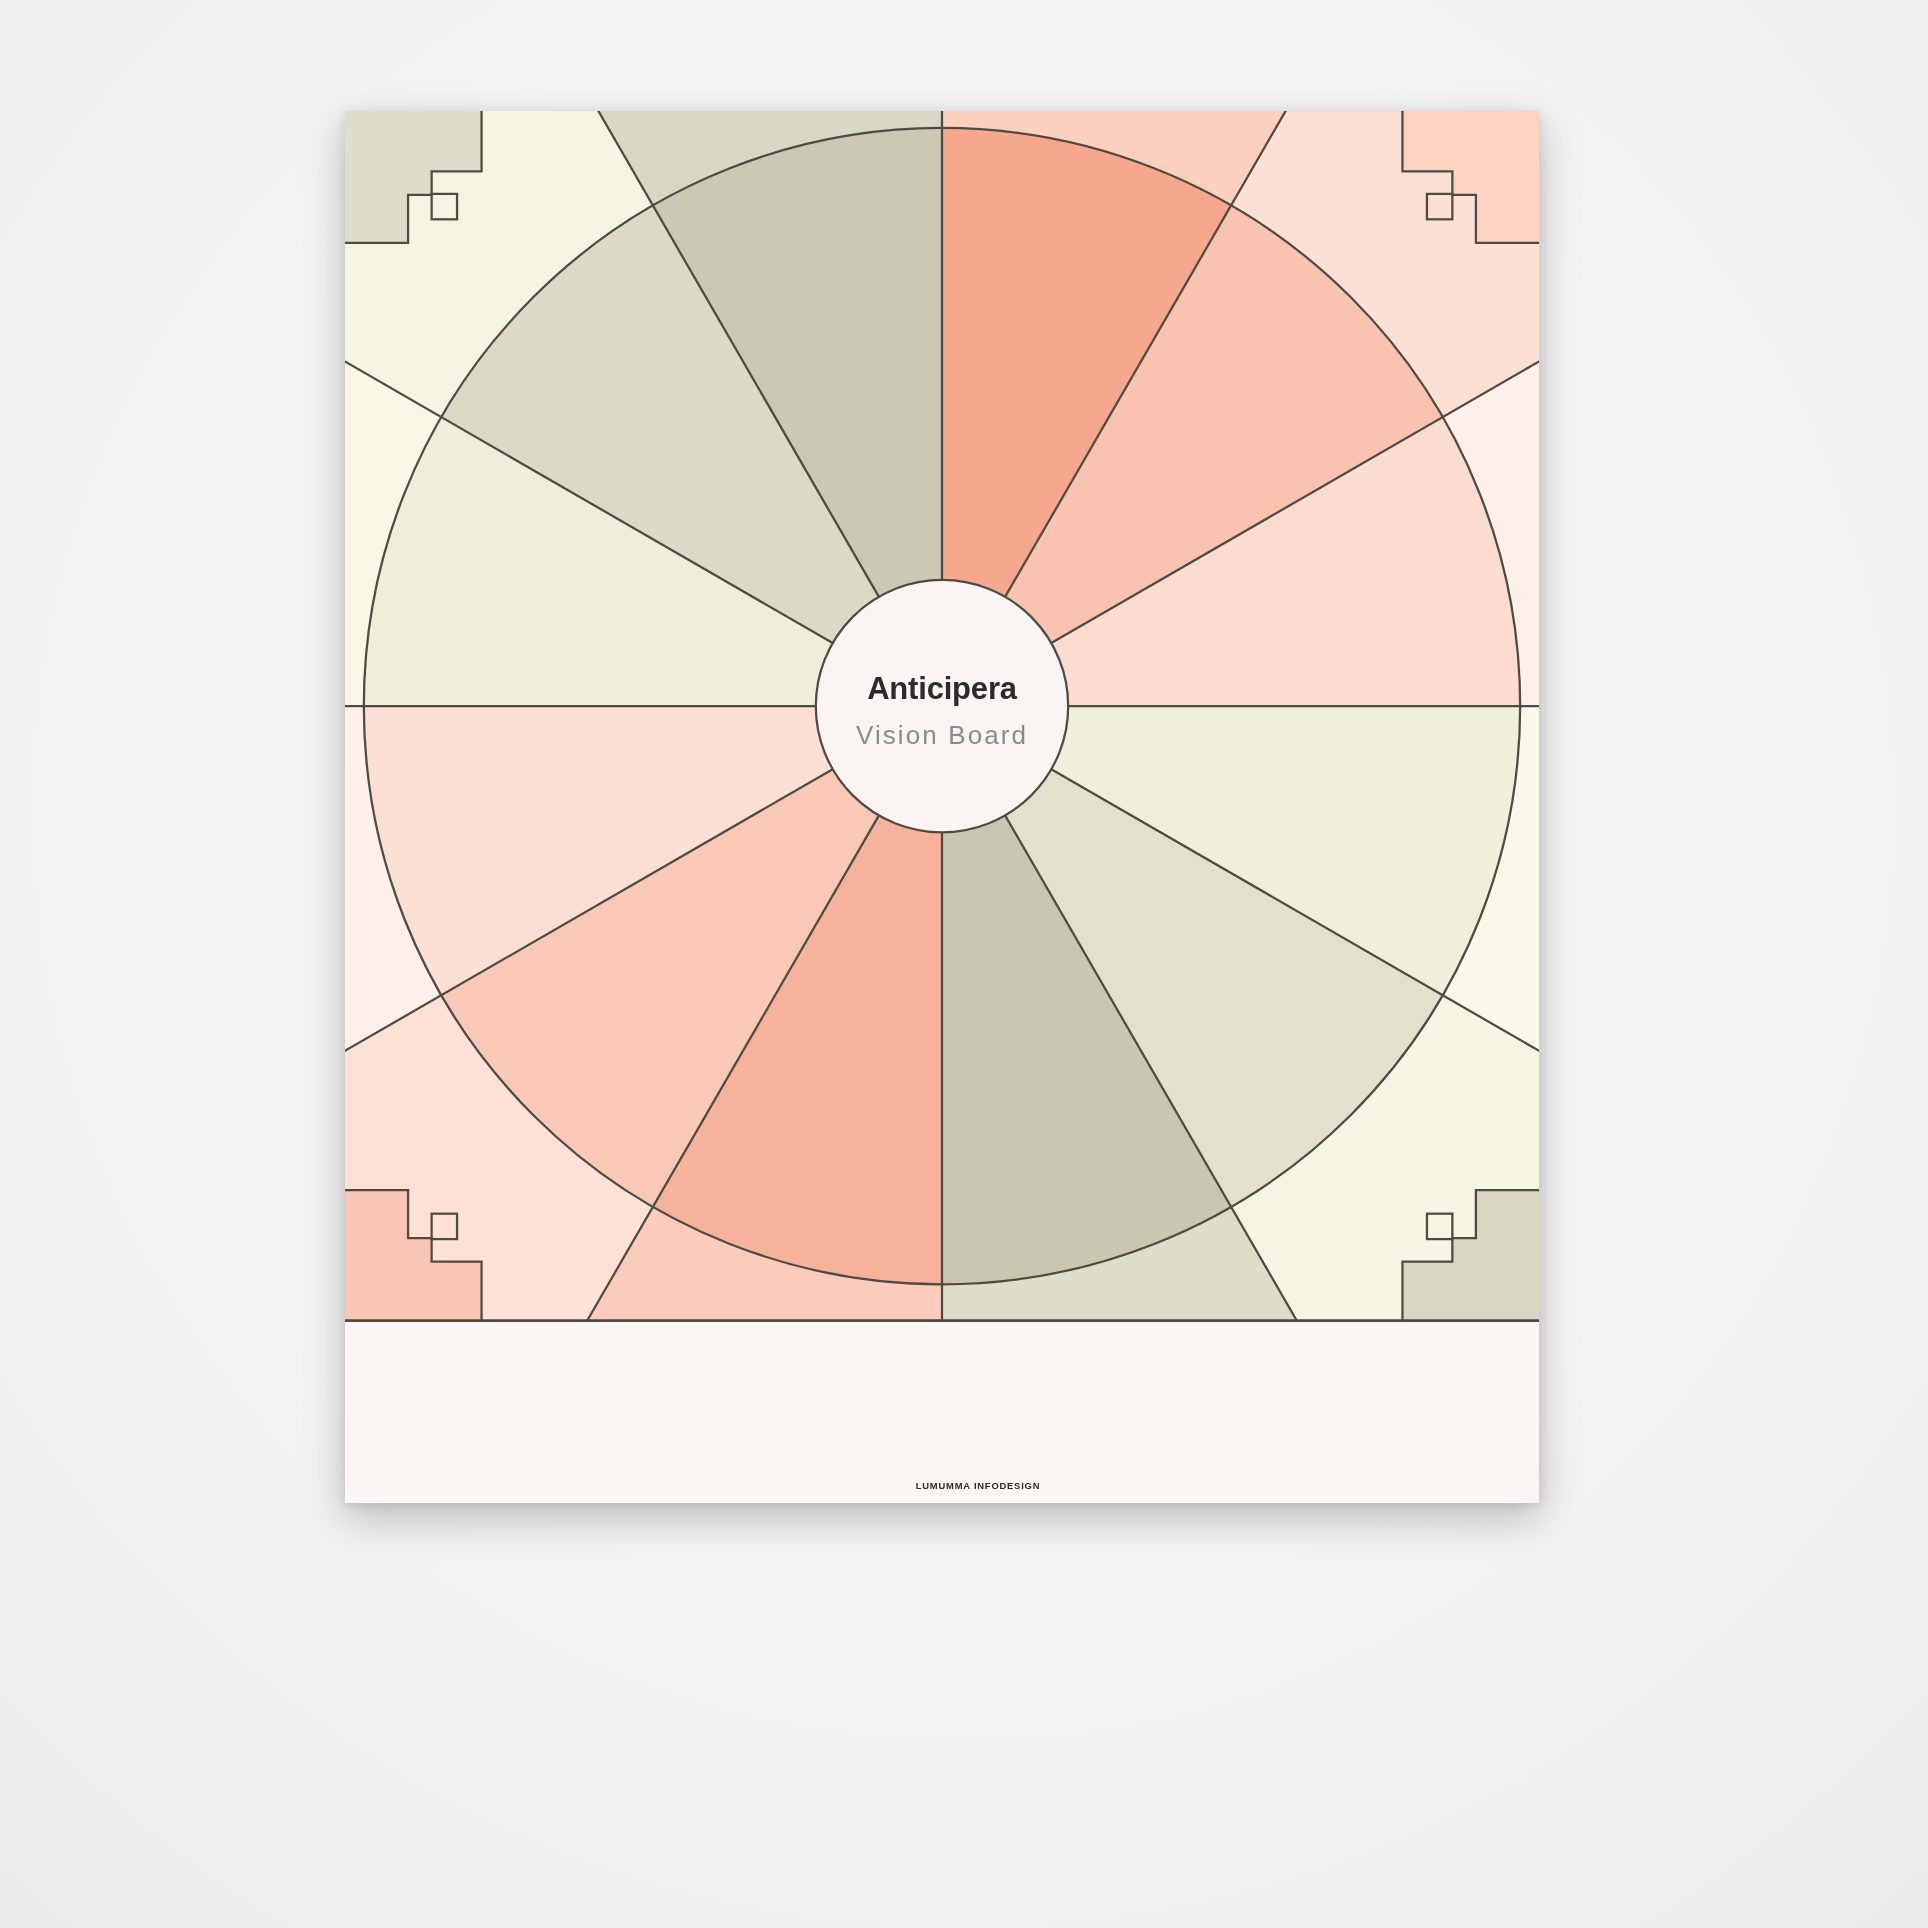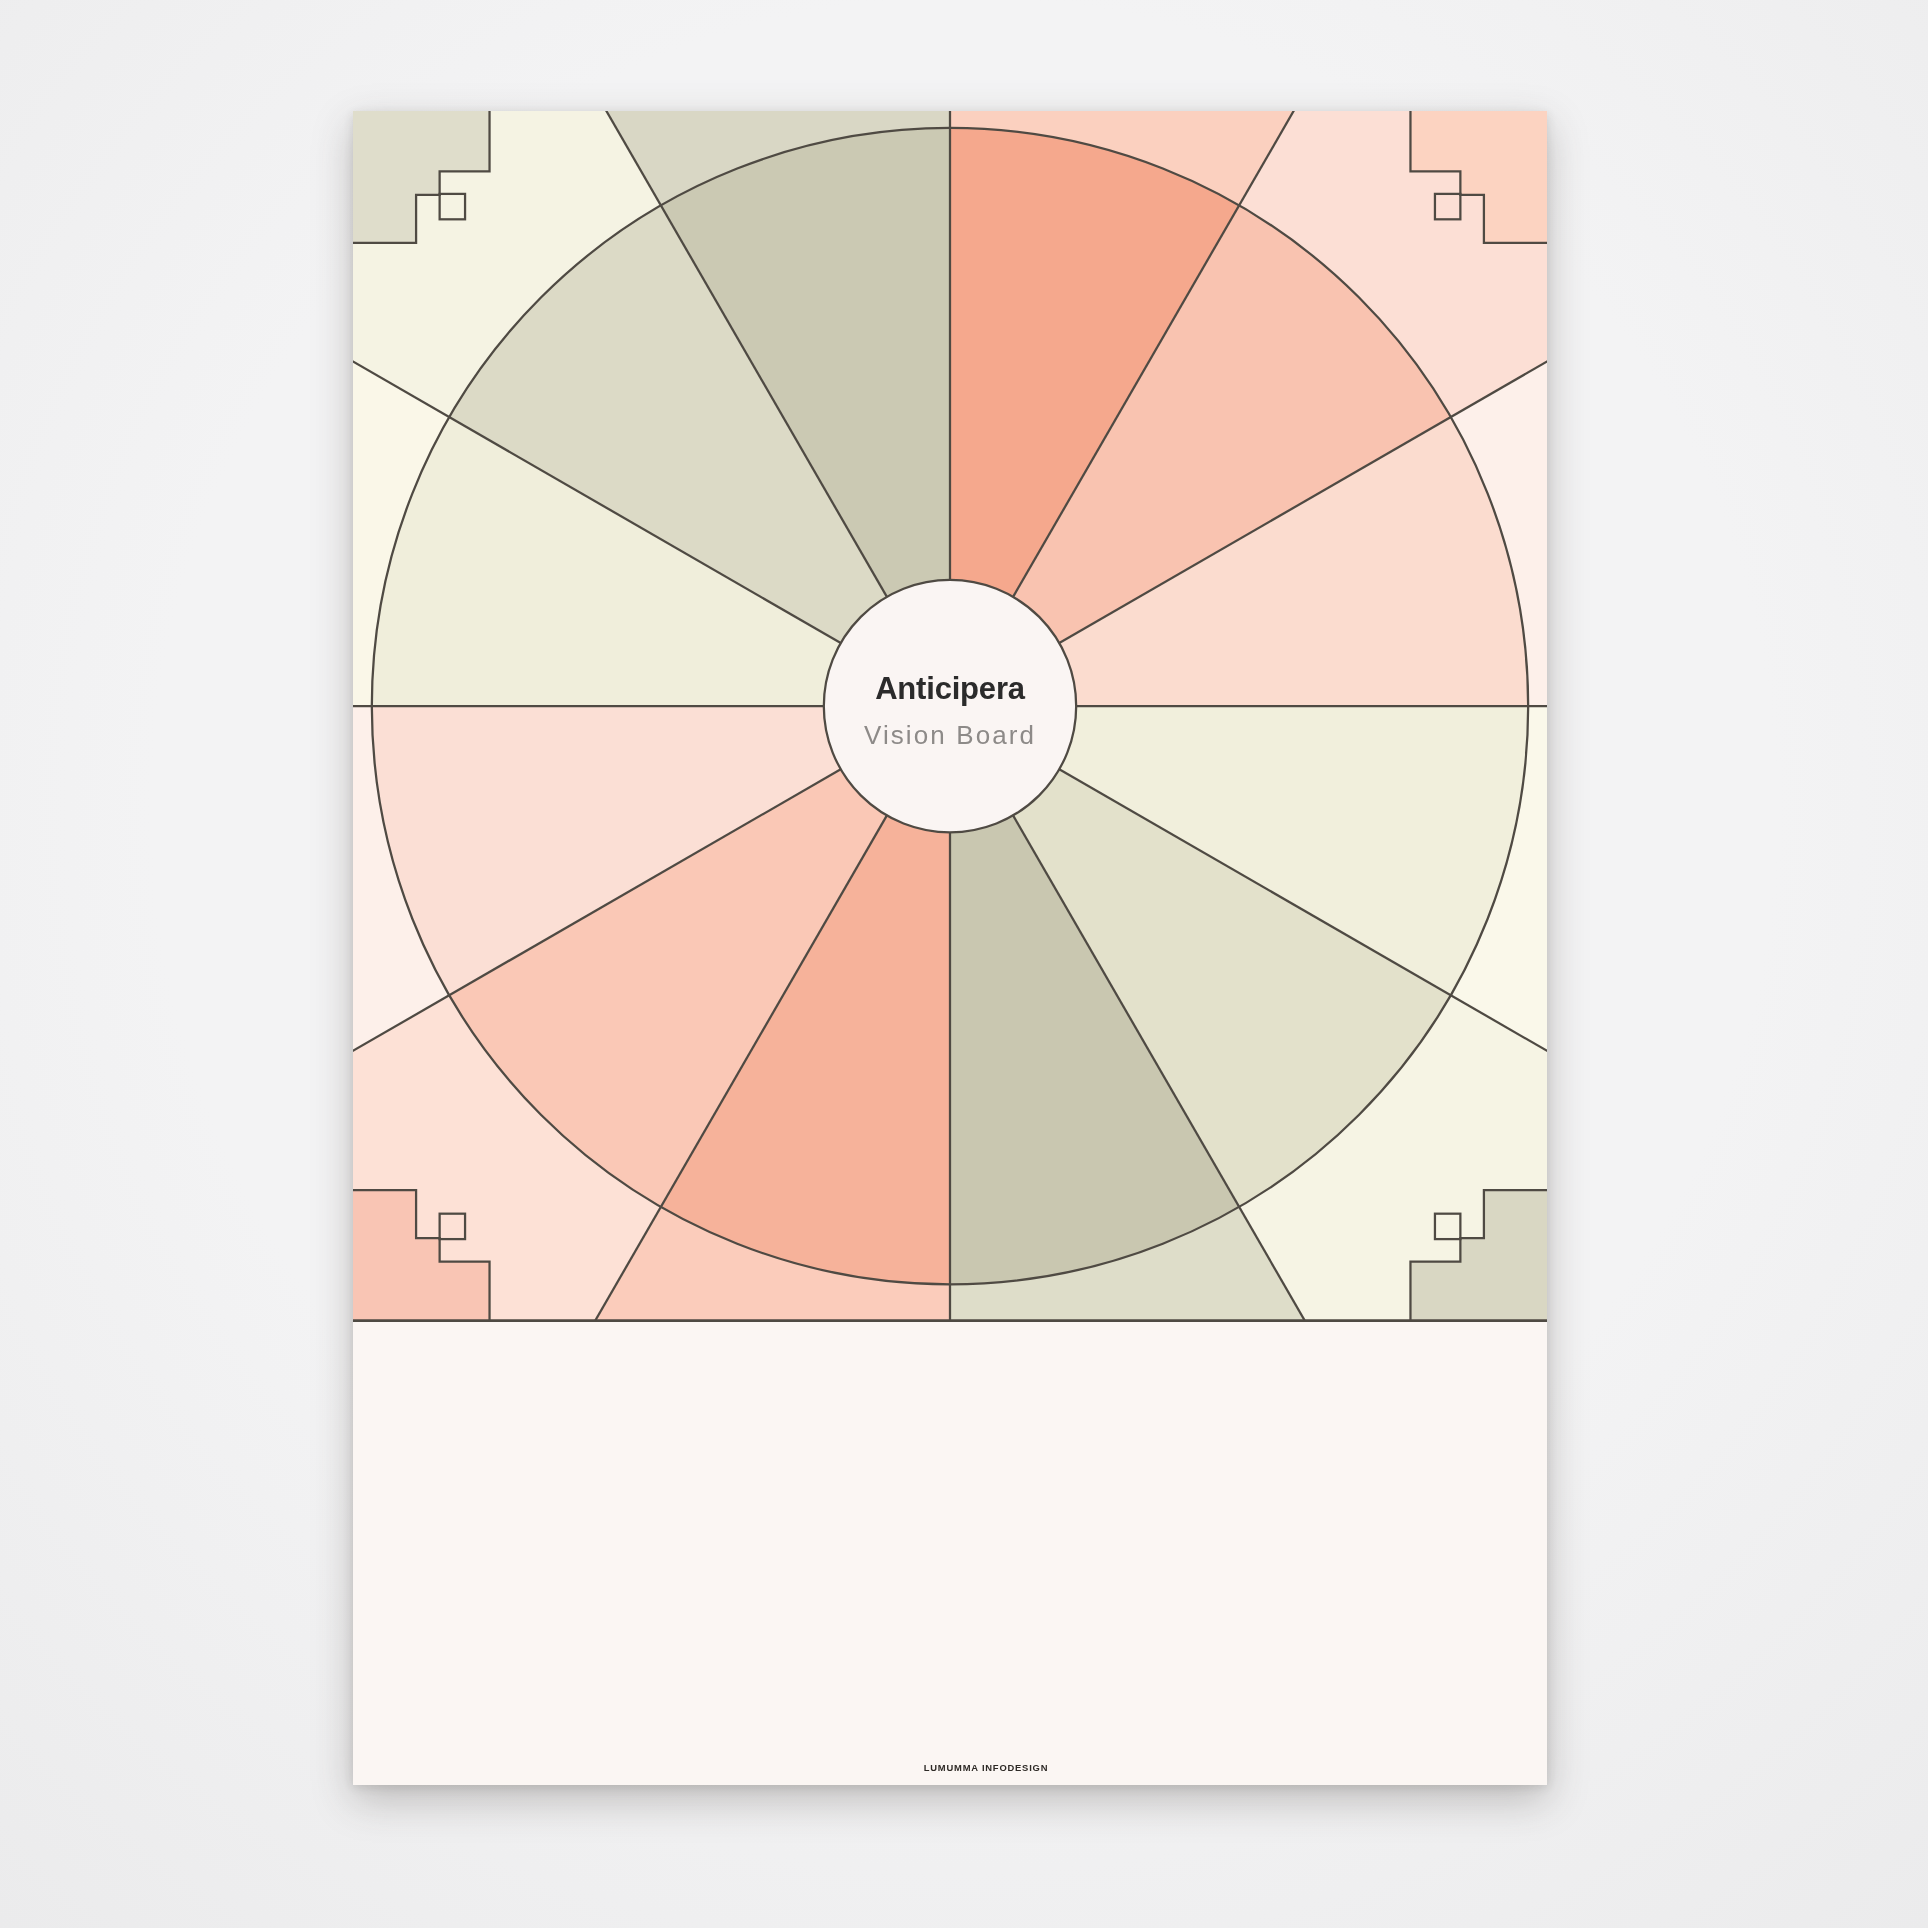--- a/index.html
+++ b/index.html
@@ -7,21 +7,21 @@
     width:1928px;height:1928px;
     font-family:"Liberation Sans",sans-serif;
     background:#f0f0f1;
   }
   .page{
     position:relative;width:1928px;height:1928px;
     background:radial-gradient(circle at 50% 42%, #f3f3f4 55%, #ebebec 100%);
     overflow:hidden;
   }
   .poster{
-    position:absolute;left:353px;top:111px;width:1194px;height:1674px;
+    position:absolute;left:345px;top:111px;width:1194px;height:1392px;
     box-shadow:0 15px 38px rgba(60,55,50,.28), 0 2.8px 9.4px rgba(60,55,50,.14);
   }
   .wheel-svg{display:block;}
   .hub-label{
     position:absolute;left:597px;top:599px;transform:translate(-50%,-50%);
     text-align:center;white-space:nowrap;
   }
   .title{
     font-size:31px;font-weight:bold;letter-spacing:-0.2px;line-height:1.15;
   }

